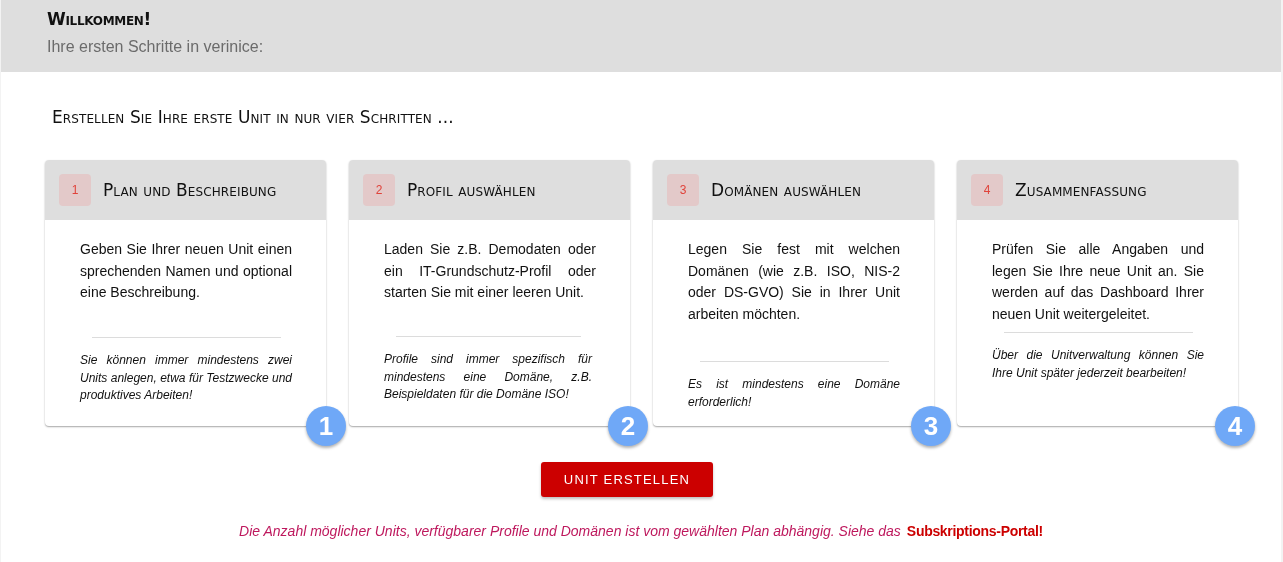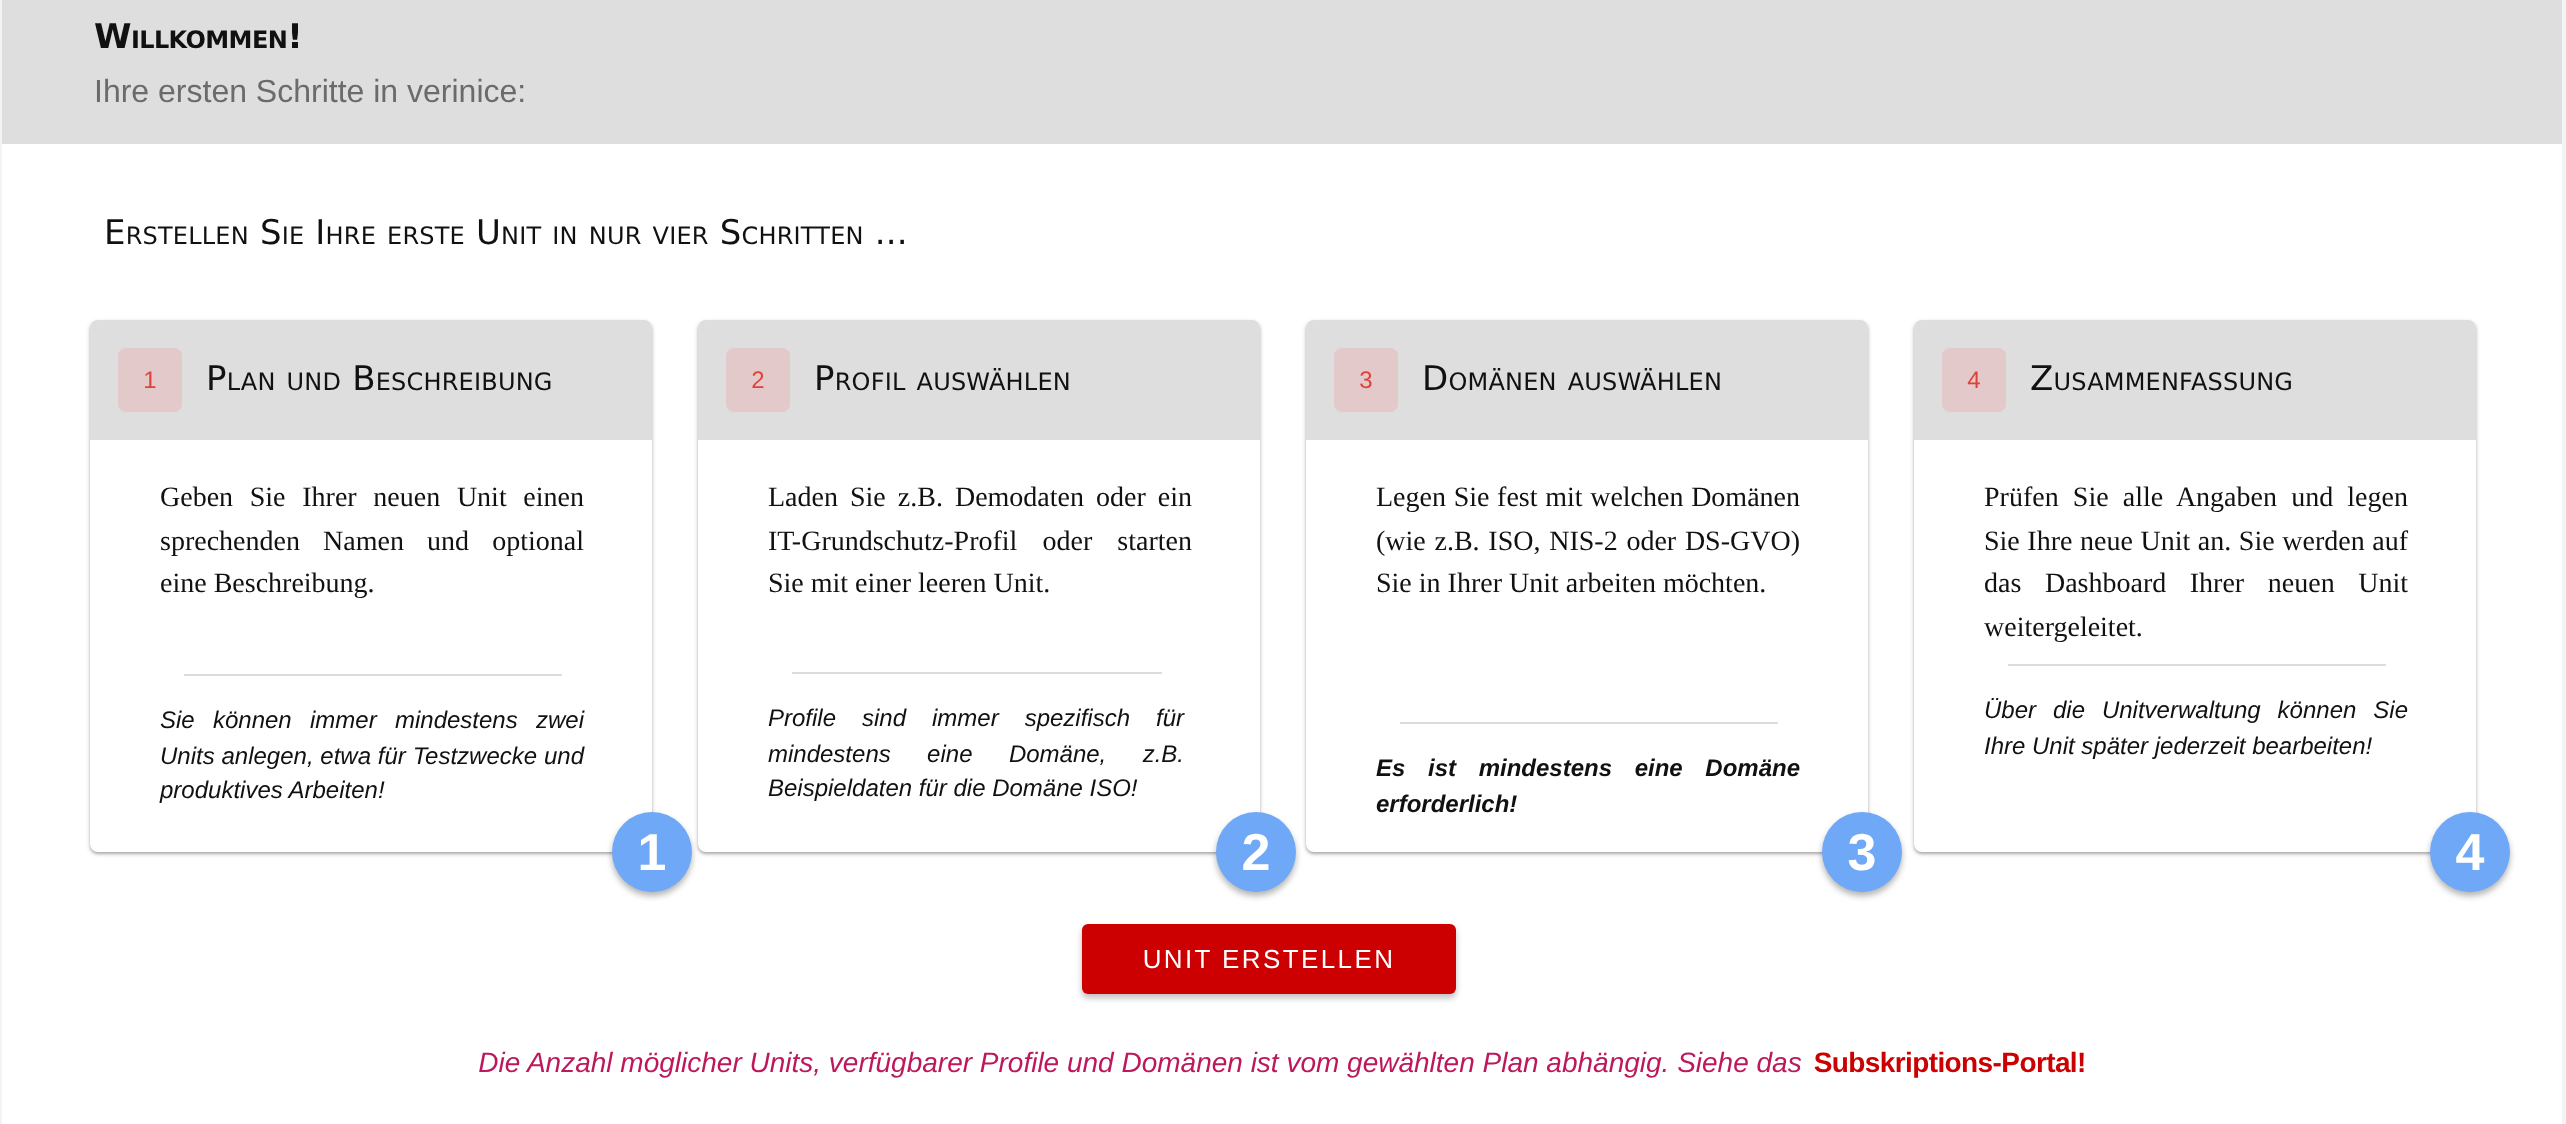--- a/index.html
+++ b/index.html
@@ -46,38 +46,38 @@
       margin-right: 12px;
     }
     .card-title {
       font-family: "DejaVu Sans", sans-serif; font-size: 17px;
       font-variant: small-caps; color: #111; letter-spacing: 0.1px;
     }
     .card-body {
       padding: 19px 34px 0 35px;
     }
     .card-desc {
-      font-size: 14px; line-height: 21.6px; text-align: justify; color: #111; font-family: Liberation Serif, serif;
+      font-size: 14px; line-height: 21.6px; text-align: justify; color: #111;
     }
     .card-sep {
       height: 1px; background: #dcdcdc; margin: 18px 11px 14px 12px;
     }
     .card-note {
       font-size: 12px; font-style: italic; line-height: 17.5px;
       text-align: justify; color: #111;
     }
     .num-circle {
       position: absolute; width: 40px; height: 40px; border-radius: 50%;
       background: #6fa8f7; color: #fff; font-weight: bold; font-size: 26px;
       display: flex; align-items: center; justify-content: center;
       box-shadow: 0 2px 3px rgba(0,0,0,0.3);
       top: 406px;
     }
     .create-btn {
-      position: absolute; left: 540px; top: 462px; width: 187px; height: 35px;
+      position: absolute; left: 540px; top: 462px; width: 172px; height: 35px;
       background: #cc0000; color: #fff; border: none; border-radius: 3px;
       font-family: "Liberation Sans", sans-serif; font-size: 13px; letter-spacing: 1.2px;
       box-shadow: 0 2px 3px rgba(0,0,0,0.25);
       cursor: pointer;
     }
     .footer-note {
       position: absolute; left: 0; width: 1280px; top: 523px;
       text-align: center; font-size: 14px;
     }
     .footer-text { font-style: italic; color: #be185d; }
@@ -125,21 +125,21 @@
   <div class="num-circle" style="left:607px;">2</div>
 
   <div class="card" style="left:652px;">
     <div class="card-head">
       <div class="step-badge">3</div>
       <div class="card-title">Domänen auswählen</div>
     </div>
     <div class="card-body">
       <div class="card-desc">Legen Sie fest mit welchen Domänen (wie z.B. ISO, NIS-2 oder DS-GVO) Sie in Ihrer Unit arbeiten möchten.</div>
     </div>
-    <div class="card-body" style="padding-top:18px; position:absolute; top:183px; left:0; right:0;font-weight:bold;">
+    <div class="card-body" style="padding-top:18px; position:absolute; top:183px; left:0; right:0;">
       <div class="card-sep" style="margin-top:0;"></div>
       <div class="card-note">Es ist mindestens eine Domäne erforderlich!</div>
     </div>
   </div>
   <div class="num-circle" style="left:910px;">3</div>
 
   <div class="card" style="left:956px;">
     <div class="card-head">
       <div class="step-badge">4</div>
       <div class="card-title">Zusammenfassung</div>

